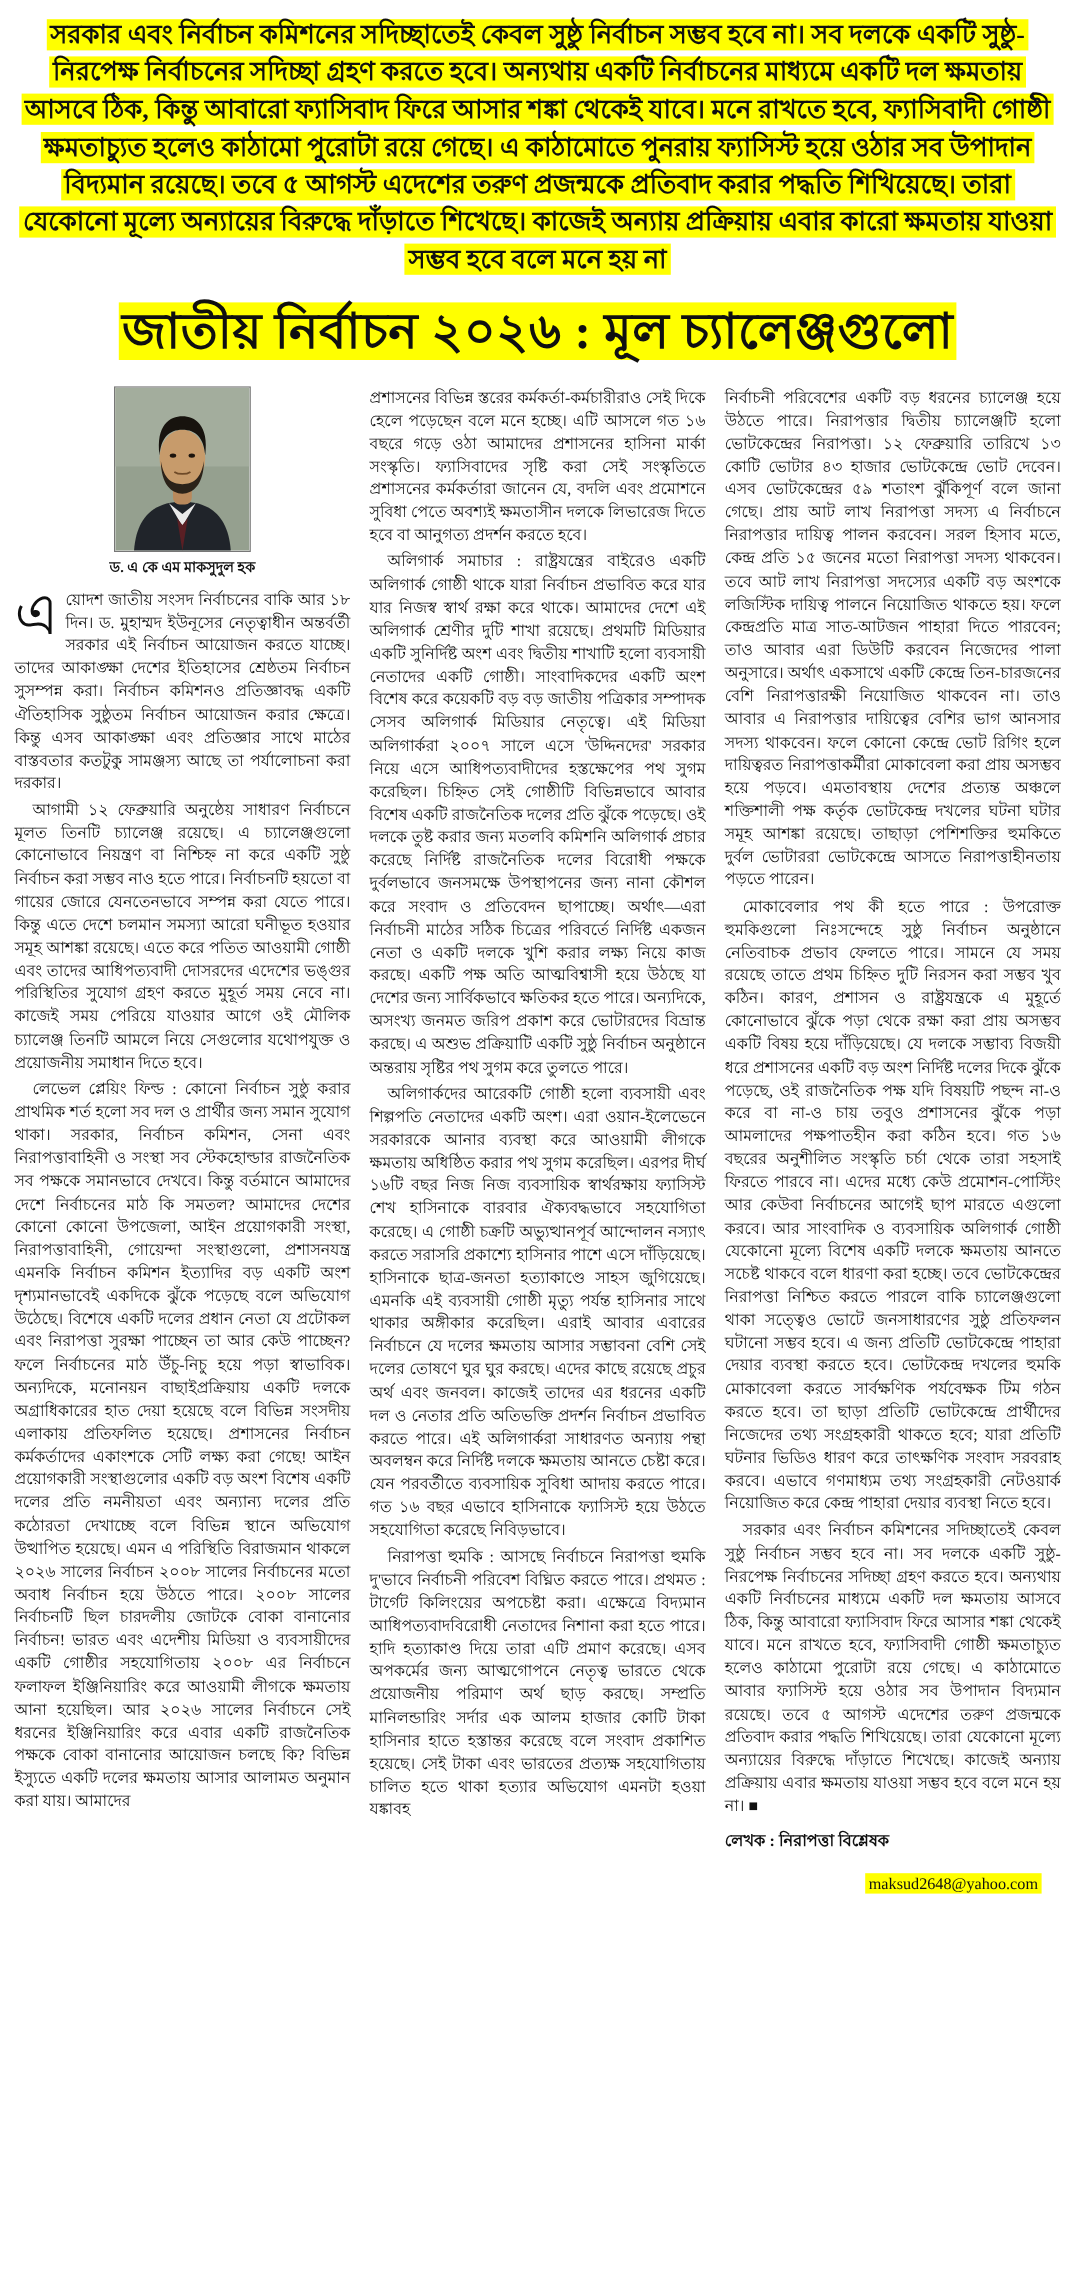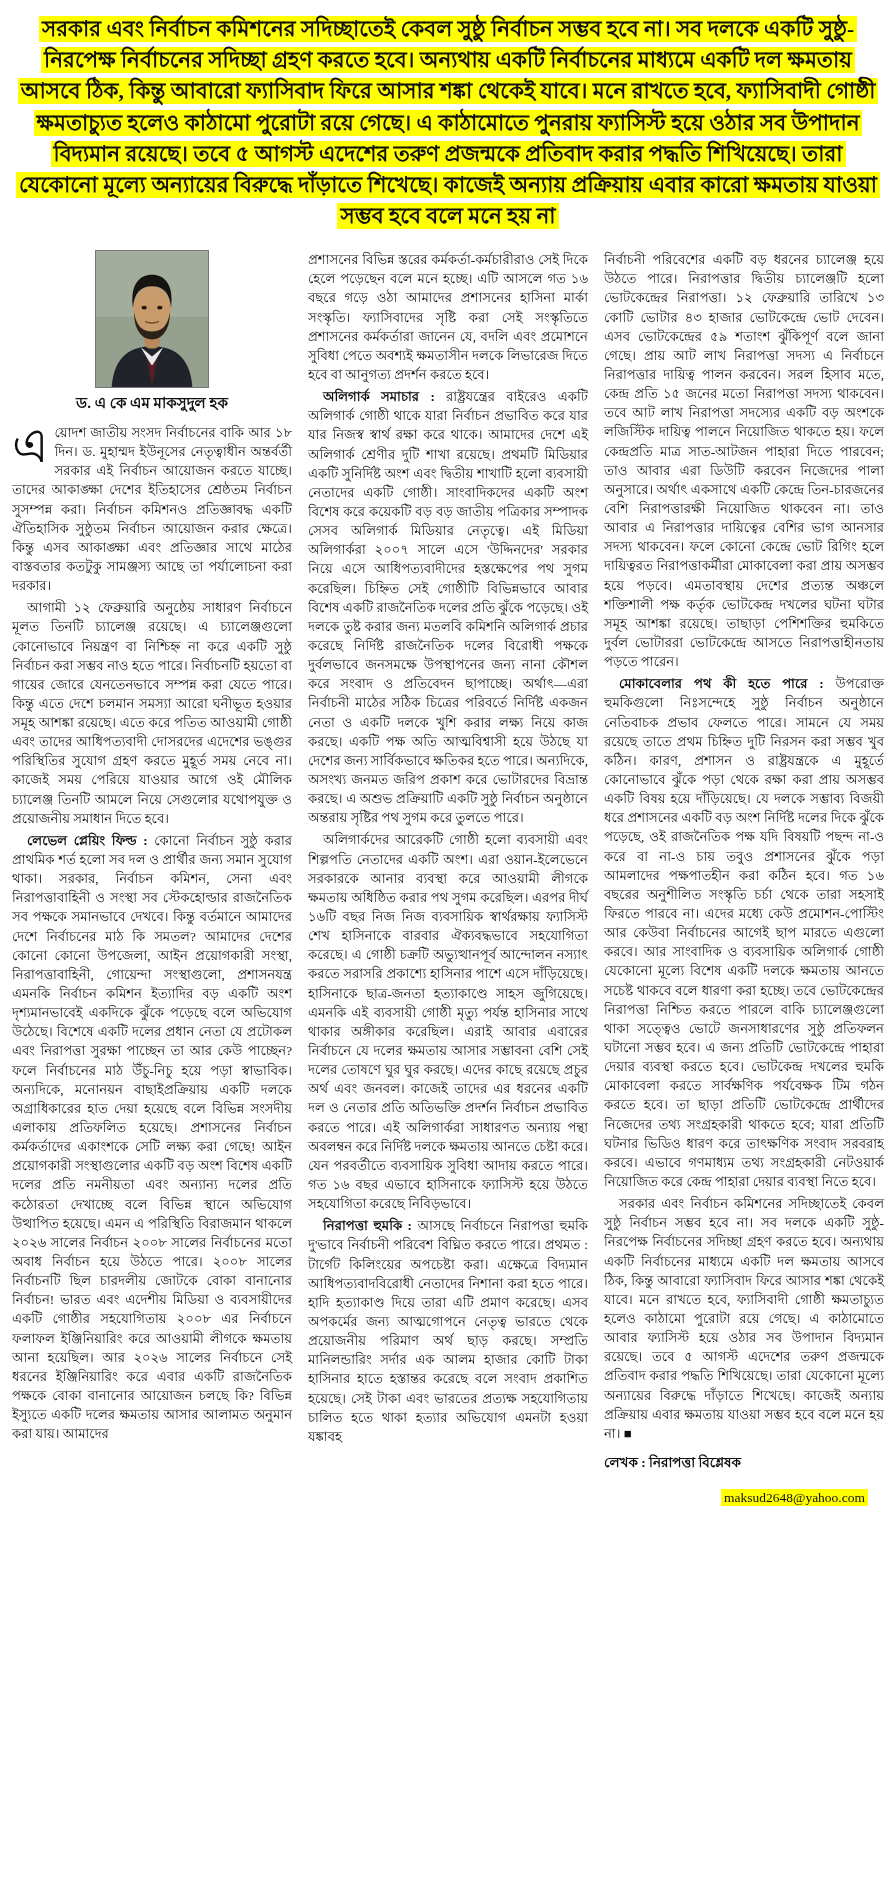--- a/index.html
+++ b/index.html
@@ -11,42 +11,43 @@
   .hl { background:#ffff00; padding:1px 3px; box-decoration-break:clone; -webkit-box-decoration-break:clone; }
 
   
   .headline { text-align:center; font-size:41px; font-weight:700; line-height:1.3; margin:6px 0 18px; letter-spacing:0.5px; }
 
   
   .cols { display:flex; gap:16px; align-items:stretch; }
   .col { flex:1 1 0; min-width:0; font-size:13.2px; line-height:1.45; text-align:justify; }
   .para { margin:0 0 3px; text-indent:15px; }
   .para.flush { text-indent:0; }
-  .lead { font-weight:700; }
+  .lead { font-weight:400; }
 
   
   .author { margin:0 0 8px; padding:0; text-align:center; }
   .photo { width:112px; height:136px; margin:0 auto; border:1px solid #777; overflow:hidden; }
   .photo svg { display:block; width:100%; height:100%; }
-  .author-name { font-weight:700; font-size:15px; margin-top:5px; text-indent:0; }
+  .author-name { font-weight:700; font-size:12px; margin-top:5px; text-indent:0; }
 
   
   .dropcap { float:left; font-size:48px; line-height:0.85; padding:3px 6px 0 0; font-weight:400; }
 
   
   .credit { text-align:left; font-weight:700; font-size:13.5px; margin:10px 0 2px; text-indent:0; }
   .email-line { text-align:right; font-size:13.5px; margin:16px; text-indent:0; }
 </style>
 </head>
 <body>
 
 <div class="page">
 
   <p class="intro"><span class="hl">সরকার এবং নির্বাচন কমিশনের সদিচ্ছাতেই কেবল সুষ্ঠু নির্বাচন সম্ভব হবে না। সব দলকে একটি সুষ্ঠু-নিরপেক্ষ নির্বাচনের সদিচ্ছা গ্রহণ করতে হবে। অন্যথায় একটি নির্বাচনের মাধ্যমে একটি দল ক্ষমতায় আসবে ঠিক, কিন্তু আবারো ফ্যাসিবাদ ফিরে আসার শঙ্কা থেকেই যাবে। মনে রাখতে হবে, ফ্যাসিবাদী গোষ্ঠী ক্ষমতাচ্যুত হলেও কাঠামো পুরোটা রয়ে গেছে। এ কাঠামোতে পুনরায় ফ্যাসিস্ট হয়ে ওঠার সব উপাদান বিদ্যমান রয়েছে। তবে ৫ আগস্ট এদেশের তরুণ প্রজন্মকে প্রতিবাদ করার পদ্ধতি শিখিয়েছে। তারা যেকোনো মূল্যে অন্যায়ের বিরুদ্ধে দাঁড়াতে শিখেছে। কাজেই অন্যায় প্রক্রিয়ায় এবার কারো ক্ষমতায় যাওয়া সম্ভব হবে বলে মনে হয় না</span></p>
 
+  <h1 class="headline"><span class="hl">জাতীয় নির্বাচন ২০২৬ : মূল চ্যালেঞ্জগুলো</span></h1>
 
   <div class="cols">
 
     <section class="col">
       <figure class="author">
         <div class="photo">
           <svg viewBox="0 0 100 120" preserveAspectRatio="none">
             <rect width="100" height="120" fill="#95a08f"></rect>
             <rect y="0" width="100" height="58" fill="#a3ad9d"></rect>
             <path d="M14 120 C16 92 32 84 50 84 C68 84 84 92 86 120 Z" fill="#20242a"></path>

